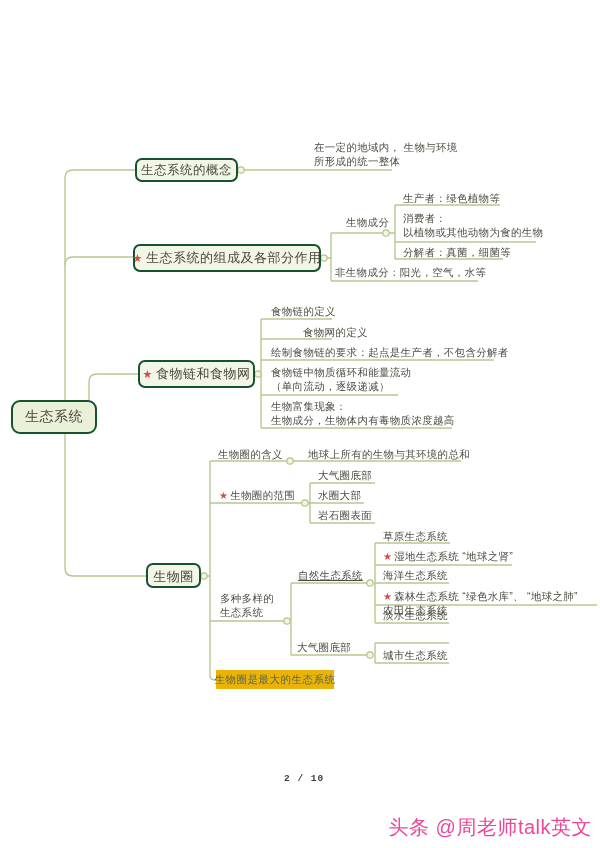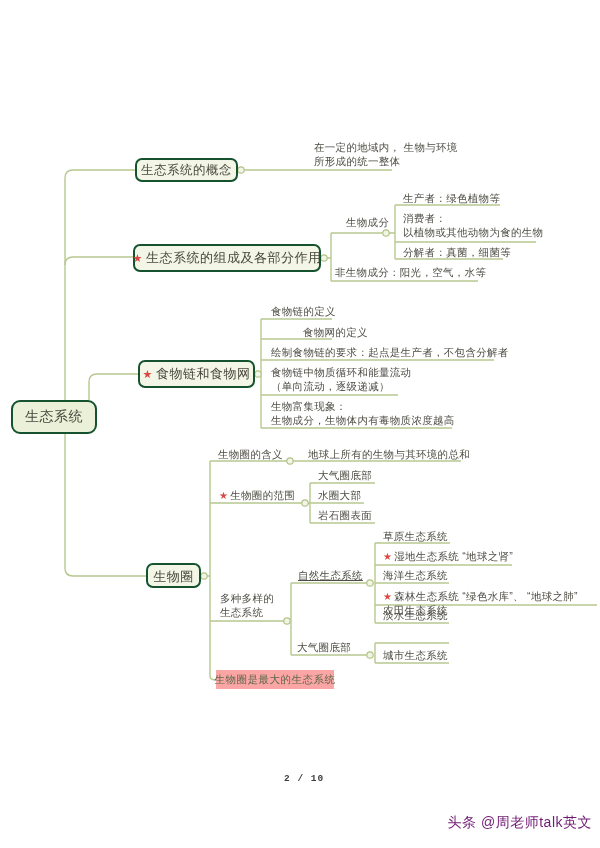--- a/index.html
+++ b/index.html
@@ -16,30 +16,30 @@
   .box{
     position:absolute;display:flex;align-items:center;justify-content:center;
     border:2px solid #14532d;background:#f3f6e6;border-radius:7px;
     font-size:13px;color:#49483f;white-space:nowrap;letter-spacing:0.5px;
     box-sizing:border-box;
   }
   .rootbox{background:#ebf1d8;border-radius:9px;font-size:14px;}
   .star{color:#da4a42;font-size:11px;margin-right:3px;line-height:1;}
   .star.sm{font-size:10px;margin-right:2px;}
   .hl{
-    position:absolute;background:#fca5a5;color:#5c684b;font-size:10.5px;
+    position:absolute;background:#eab308;color:#5c684b;font-size:10.5px;
     display:flex;align-items:center;justify-content:center;white-space:nowrap;
     letter-spacing:0.5px;box-sizing:border-box;
   }
   .pagenum{
     position:absolute;left:284px;top:773px;font-size:9.5px;font-weight:bold;
     color:#3d3d3d;letter-spacing:1px;font-family:"Liberation Mono","DejaVu Sans Mono",monospace;
   }
   .watermark{
-    position:absolute;right:8px;top:814px;font-size:14px;color:#701a75;
+    position:absolute;right:8px;top:814px;font-size:20px;color:#ec4899;
     white-space:nowrap;letter-spacing:0.5px;margin-left:28px;
   }
 </style>
 </head>
 <body>
 
 <div class="stage">
 
   <svg class="lines" width="600" height="848" viewBox="0 0 600 848">
     <g stroke="#b7c88f" stroke-width="1.4" fill="none">

